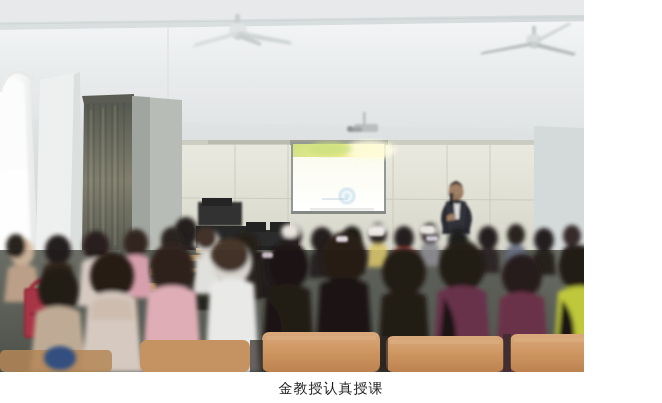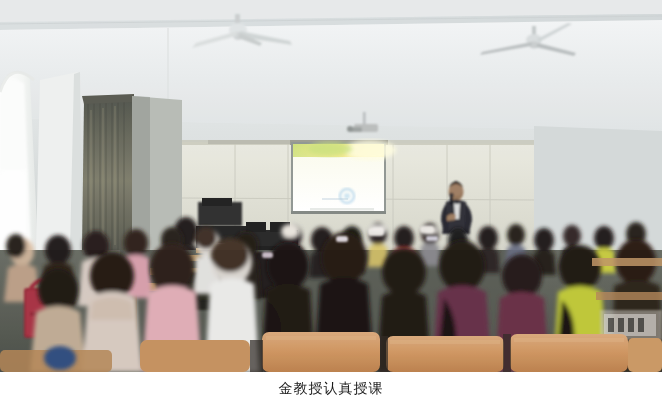--- a/index.html
+++ b/index.html
@@ -1,17 +1,17 @@
 <!DOCTYPE html>
 <html><head>
 <meta charset="utf-8">
 <style>
   html,body{margin:0;padding:0;background:#ffffff;}
   body{font-family:"Liberation Sans","DejaVu Sans",sans-serif;}
-  #page{position:relative;width:662px;height:403px;background:#ffffff;overflow:hidden;}
+  #page{position:relative;width:584px;height:403px;background:#ffffff;overflow:hidden;}
   #photo{position:absolute;left:0;top:0;width:662px;height:372px;overflow:hidden;}
   #photo svg{display:block;width:662px;height:372px;}
   #caption-bar{position:absolute;left:0;top:372px;width:662px;height:31px;background:#ffffff;
                display:flex;align-items:center;justify-content:center;}
   #caption-text{font-size:14px;color:#1a1a1a;letter-spacing:1px;line-height:1;
                 font-family:"DejaVu Sans","Liberation Sans",sans-serif;}
 </style>
 </head>
 <body>
 

